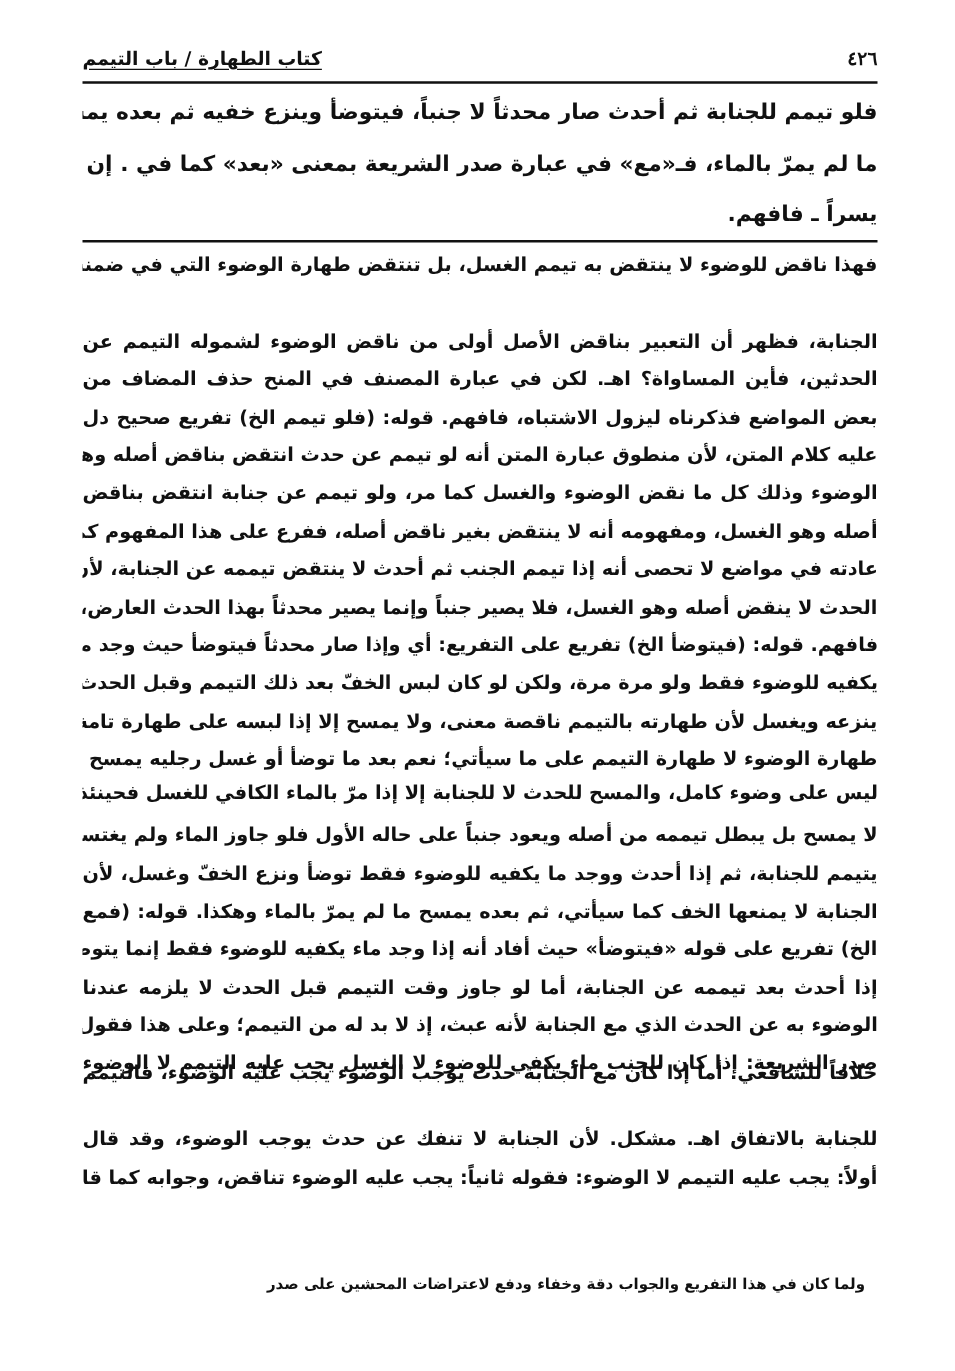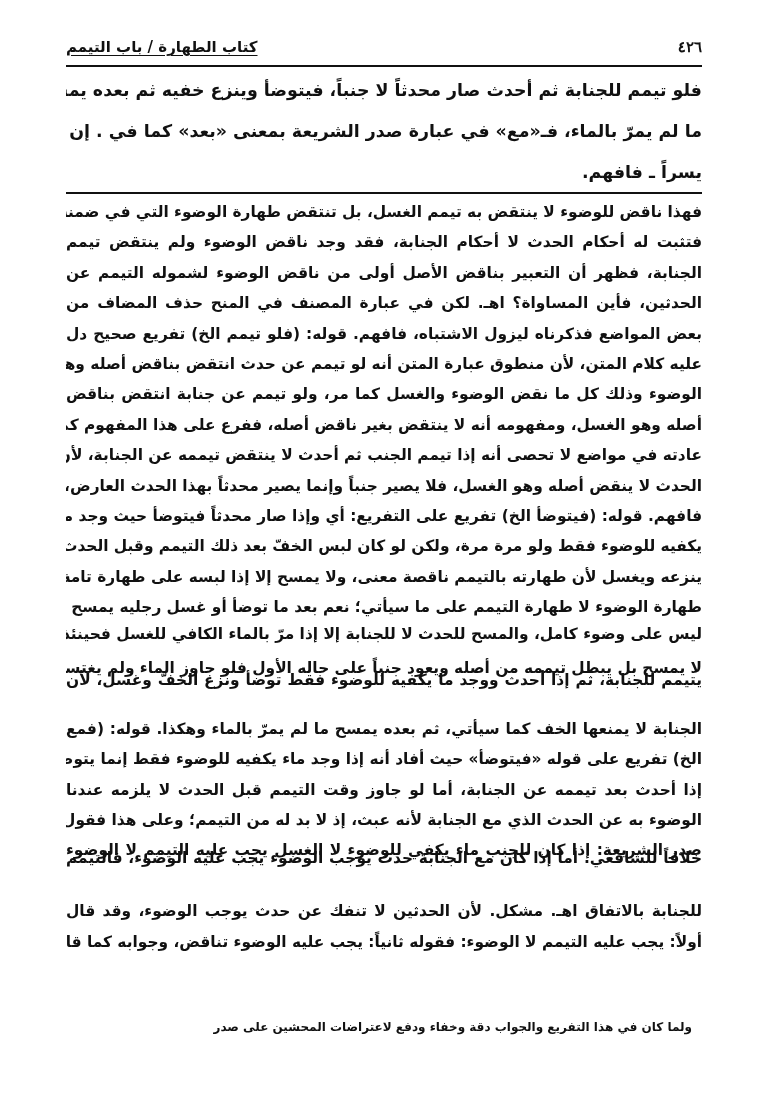--- a/index.html
+++ b/index.html
@@ -39,43 +39,42 @@
   <div class="block top-block" style="top:73px;height:120px;">
     <div class="line" style="top:0px;">فلو تيمم للجنابة ثم أحدث صار محدثاً لا جنباً، فيتوضأ وينزع خفيه ثم بعده يمسح عليه</div>
     <div class="line" style="top:41px;">ما لم يمرّ بالماء، فـ«مع» في عبارة صدر الشريعة بمعنى «بعد» كما في . إن مع العسر</div>
     <div class="line last-line" style="top:82px;">يسراً ـ فافهم.</div>
   </div>
 
   <div class="sep-rule"></div>
 
   <div class="block main-block" style="top:197px;height:820px;">
     <div class="line" style="top:0px;">فهذا ناقض للوضوء لا ينتقض به تيمم الغسل، بل تنتقض طهارة الوضوء التي في ضمنه،</div>
-    <div class="line" style="top:30.4px;">فتثبت له أحكام الحدث لا أحكام الجنابة، فقد وجد ناقض الوضوء ولم ينتقض تيمم</div>
     <div class="line" style="top:60.8px;">الجنابة، فظهر أن التعبير بناقض الأصل أولى من ناقض الوضوء لشموله التيمم عن</div>
     <div class="line" style="top:91.2px;">الحدثين، فأين المساواة؟ اهـ. لكن في عبارة المصنف في المنح حذف المضاف من</div>
     <div class="line" style="top:121.6px;">بعض المواضع فذكرناه ليزول الاشتباه، فافهم. قوله: (فلو تيمم الخ) تفريع صحيح دل</div>
     <div class="line" style="top:152px;">عليه كلام المتن، لأن منطوق عبارة المتن أنه لو تيمم عن حدث انتقض بناقض أصله وهو</div>
     <div class="line" style="top:182.4px;">الوضوء وذلك كل ما نقض الوضوء والغسل كما مر، ولو تيمم عن جنابة انتقض بناقض</div>
     <div class="line" style="top:212.8px;">أصله وهو الغسل، ومفهومه أنه لا ينتقض بغير ناقض أصله، ففرع على هذا المفهوم كما هو</div>
     <div class="line" style="top:243.2px;">عادته في مواضع لا تحصى أنه إذا تيمم الجنب ثم أحدث لا ينتقض تيممه عن الجنابة، لأن</div>
     <div class="line" style="top:273.6px;">الحدث لا ينقض أصله وهو الغسل، فلا يصير جنباً وإنما يصير محدثاً بهذا الحدث العارض،</div>
     <div class="line" style="top:304px;">فافهم. قوله: (فيتوضأ الخ) تفريع على التفريع: أي وإذا صار محدثاً فيتوضأ حيث وجد ما</div>
     <div class="line" style="top:334.4px;">يكفيه للوضوء فقط ولو مرة مرة، ولكن لو كان لبس الخفّ بعد ذلك التيمم وقبل الحدث</div>
     <div class="line" style="top:364.8px;">ينزعه ويغسل لأن طهارته بالتيمم ناقصة معنى، ولا يمسح إلا إذا لبسه على طهارة تامة وهي</div>
     <div class="line" style="top:395.2px;">طهارة الوضوء لا طهارة التيمم على ما سيأتي؛ نعم بعد ما توضأ أو غسل رجليه يمسح لأنه</div>
     <div class="line" style="top:422px;">ليس على وضوء كامل، والمسح للحدث لا للجنابة إلا إذا مرّ بالماء الكافي للغسل فحينئذ</div>
     <div class="line" style="top:456px;">لا يمسح بل يبطل تيممه من أصله ويعود جنباً على حاله الأول فلو جاوز الماء ولم يغتسل</div>
-    <div class="line" style="top:468px;">يتيمم للجنابة، ثم إذا أحدث ووجد ما يكفيه للوضوء فقط توضأ ونزع الخفّ وغسل، لأن</div>
+    <div class="line" style="top:487px;">يتيمم للجنابة، ثم إذا أحدث ووجد ما يكفيه للوضوء فقط توضأ ونزع الخفّ وغسل، لأن</div>
     <div class="line" style="top:516.8px;">الجنابة لا يمنعها الخف كما سيأتي، ثم بعده يمسح ما لم يمرّ بالماء وهكذا. قوله: (فمع</div>
     <div class="line" style="top:547.2px;">الخ) تفريع على قوله «فيتوضأ» حيث أفاد أنه إذا وجد ماء يكفيه للوضوء فقط إنما يتوضأ به</div>
     <div class="line" style="top:577.6px;">إذا أحدث بعد تيممه عن الجنابة، أما لو جاوز وقت التيمم قبل الحدث لا يلزمه عندنا</div>
     <div class="line" style="top:608px;">الوضوء به عن الحدث الذي مع الجنابة لأنه عبث، إذ لا بد له من التيمم؛ وعلى هذا فقول</div>
     <div class="line" style="top:638.4px;">صدر الشريعة: إذا كان للجنب ماء يكفي للوضوء لا الغسل يجب عليه التيمم لا الوضوء</div>
     <div class="line" style="top:646px;">خلافاً للشافعي. أما إذا كان مع الجنابة حدث يوجب الوضوء يجب عليه الوضوء، فالتيمم</div>
-    <div class="line" style="top:699.2px;">للجنابة بالاتفاق اهـ. مشكل. لأن الحدثين لا تنفك عن حدث يوجب الوضوء، وقد قال</div>
+    <div class="line" style="top:699.2px;">للجنابة بالاتفاق اهـ. مشكل. لأن الجنابة لا تنفك عن حدث يوجب الوضوء، وقد قال</div>
     <div class="line" style="top:729.6px;">أولاً: يجب عليه التيمم لا الوضوء: فقوله ثانياً: يجب عليه الوضوء تناقض، وجوابه كما قال</div>
   </div>
 
   <div class="block final-para" style="top:1012px;height:34px;">
     <div class="line" style="top:0px;">ولما كان في هذا التفريع والجواب دقة وخفاء ودفع لاعتراضات المحشين على صدر</div>
   </div>
 
 </div>
 
 </body></html>

